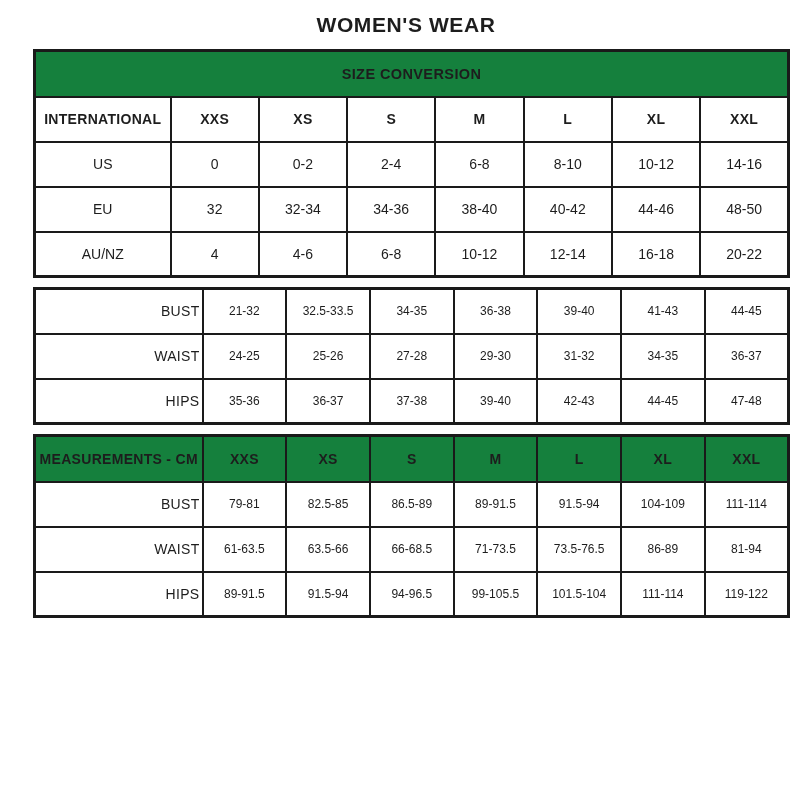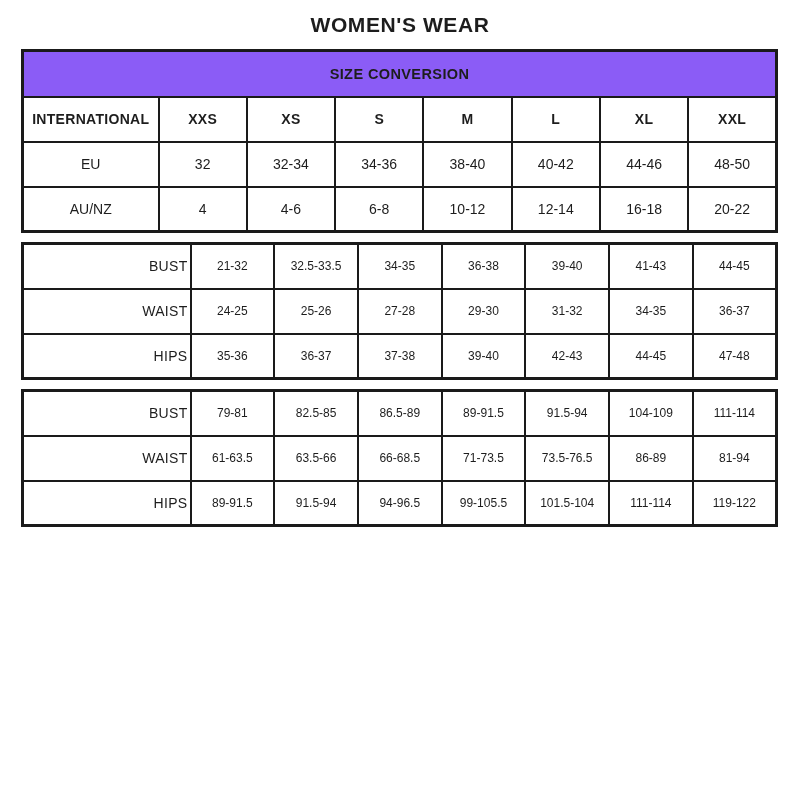--- a/index.html
+++ b/index.html
@@ -9,21 +9,21 @@
     width: 800px;
     height: 800px;
     font-family: "Liberation Sans", sans-serif;
     color: #1d1d1d;
     -webkit-font-smoothing: antialiased;
   }
   .page {
     width: 800px;
     height: 800px;
     box-sizing: border-box;
-    padding: 8px 21px 0 21px;
+    padding: 8px 21px 0 33px;
     overflow: hidden;
   }
   .title {
     text-align: center;
     font-size: 21px;
     font-weight: 700;
     letter-spacing: 0.6px;
     margin: 5px 0 12px 0;
     line-height: 24px;
   }
@@ -37,21 +37,21 @@
   .tbl td {
     border: 2px solid #1a1a1a;
     text-align: center;
     vertical-align: middle;
     padding: 0 2px;
     overflow: hidden;
     white-space: nowrap;
   }
   .tbl tr { height: 45px; }
   tr.section-row { height: 46px; }
-  td.gray { background: #8b5cf6; }
+  td.gray { background: #15803d; }
   td.section {
     font-weight: 700;
     font-size: 14.5px;
     letter-spacing: 0.4px;
   }
   td.colhead {
     font-weight: 700;
     font-size: 14px;
     letter-spacing: 0.3px;
   }
@@ -82,20 +82,30 @@
           <td class="colhead">INTERNATIONAL</td>
           <td class="colhead">XXS</td>
           <td class="colhead">XS</td>
           <td class="colhead">S</td>
           <td class="colhead">M</td>
           <td class="colhead">L</td>
           <td class="colhead">XL</td>
           <td class="colhead">XXL</td>
         </tr>
         <tr>
+          <td class="rowlabel">US</td>
+          <td class="val">0</td>
+          <td class="val">0-2</td>
+          <td class="val">2-4</td>
+          <td class="val">6-8</td>
+          <td class="val">8-10</td>
+          <td class="val">10-12</td>
+          <td class="val">14-16</td>
+        </tr>
+        <tr>
           <td class="rowlabel">EU</td>
           <td class="val">32</td>
           <td class="val">32-34</td>
           <td class="val">34-36</td>
           <td class="val">38-40</td>
           <td class="val">40-42</td>
           <td class="val">44-46</td>
           <td class="val">48-50</td>
         </tr>
         <tr>
@@ -149,20 +159,30 @@
         </tr>
       </tbody>
   </table>
 
   <table class="tbl measure">
     <colgroup>
       <col class="c0b">
       <col span="7">
     </colgroup>
     <tbody>
+        <tr class="section-row">
+          <td class="gray colhead">MEASUREMENTS - CM</td>
+          <td class="gray colhead">XXS</td>
+          <td class="gray colhead">XS</td>
+          <td class="gray colhead">S</td>
+          <td class="gray colhead">M</td>
+          <td class="gray colhead">L</td>
+          <td class="gray colhead">XL</td>
+          <td class="gray colhead">XXL</td>
+        </tr>
         <tr>
           <td class="rowlabel">BUST</td>
           <td class="val">79-81</td>
           <td class="val">82.5-85</td>
           <td class="val">86.5-89</td>
           <td class="val">89-91.5</td>
           <td class="val">91.5-94</td>
           <td class="val">104-109</td>
           <td class="val">111-114</td>
         </tr>

